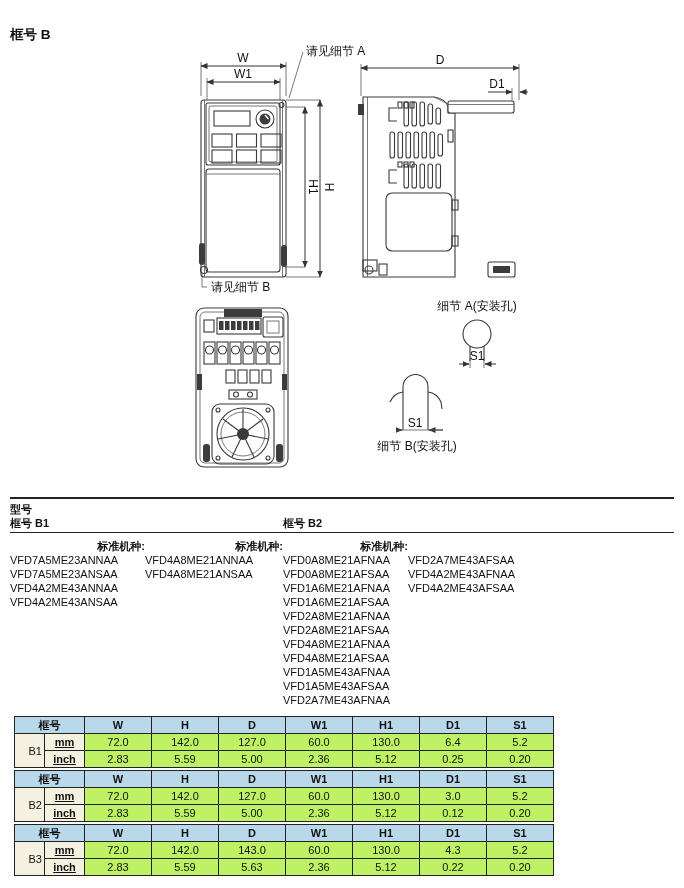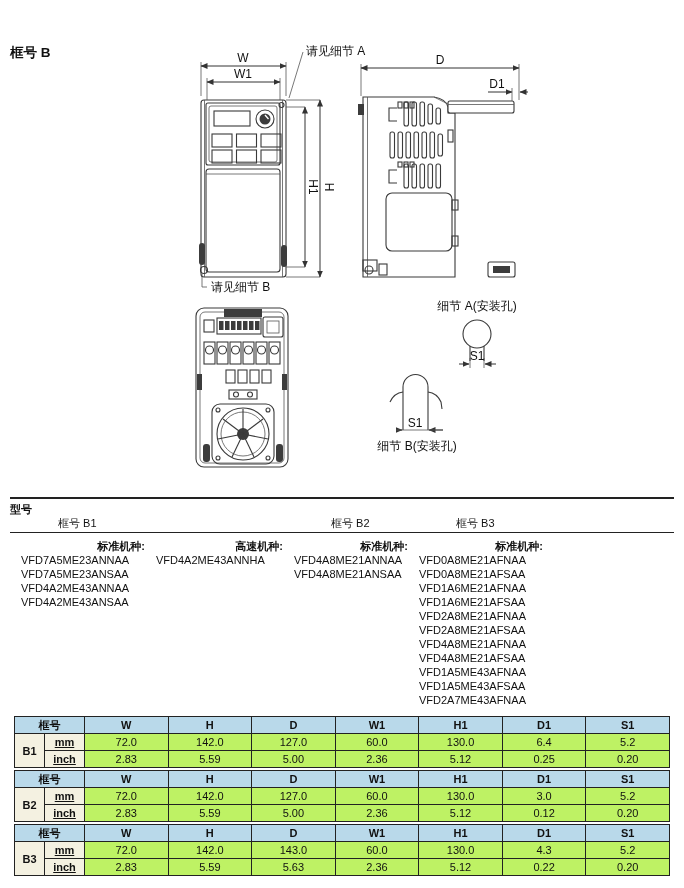--- a/index.html
+++ b/index.html
@@ -1,48 +1,48 @@
 <!DOCTYPE html>
 <html style="--hdr-bg: #b9d9ea; --lbl-bg: #f4f1e1;"><head>
 <meta charset="utf-8">
 <style>
   html,body { margin:0; padding:0; }
   body {
     width:684px; height:888px; position:relative; overflow:hidden;
     background:#ffffff; color:#111;
     font-family:"Liberation Sans", sans-serif;
   }
-  .page-title { position:absolute; left:10px; top:44px; font-size:13.5px; font-weight:bold; }
+  .page-title { position:absolute; left:10px; top:26px; font-size:13.5px; font-weight:bold; }
 
   svg.drawings { position:absolute; left:0; top:38px; }
   .ln   { stroke:#3a3a3a; stroke-width:1.1; fill:none; }
   .lnf  { stroke:#3a3a3a; stroke-width:1.1; fill:#ffffff; }
   .thin { stroke:#555; stroke-width:0.8; fill:none; }
   .dim  { stroke:#333; stroke-width:1; fill:none; }
   .dk   { fill:#3c3c3c; stroke:none; }
   .dimtxt { font-size:12px; fill:#111; }
   .cntxt  { font-size:12px; fill:#111; }
 
   .models-section {
     position:absolute; left:10px; top:497px; width:664px;
     border-top:2px solid #222; padding-top:3px; font-size:11px;
   }
   .models-title { font-weight:bold; line-height:14px; }
-  .frame-label-row { display:grid; grid-template-columns:135px 138px 125px 135px 1fr; font-weight:normal; line-height:14px;margin-left:48px; }
+  .frame-label-row { display:grid; grid-template-columns:135px 138px 125px 135px 1fr; font-weight:bold; line-height:14px; }
   .models-divider { border-bottom:1.5px solid #222; margin-top:2px; }
   .model-grid { display:grid; grid-template-columns:135px 138px 125px 135px 1fr; padding-top:6px; }
   .model-col-heading { line-height:14px; height:14px; font-weight:bold;text-align:right; }
-  .model-line { line-height:14px; white-space:nowrap; letter-spacing:0;margin-left:11px; }
-
-  .dim-tables { position:absolute; left:14px; top:716px; width:656px; }
+  .model-line { line-height:14px; white-space:nowrap; letter-spacing:0; }
+
+  .dim-tables { position:absolute; left:14px; top:716px; width:540px; }
   table.dim-table { border-collapse:collapse; table-layout:fixed; width:100%; font-size:11px; border:1.5px solid #111; }
   table.dim-table + table.dim-table { margin-top:2px; }
   table.dim-table th, table.dim-table td { border:1px solid #222; height:16px; padding:0 2px; text-align:center; }
   table.dim-table th.hdr  { background:var(--hdr-bg,#b9d9ea); font-weight:bold; }
-  table.dim-table td.fname{ background:var(--lbl-bg,#f4f1e1); font-weight:bold; }
+  table.dim-table td.fname{ background:var(--lbl-bg,#f4f1e1); font-weight:normal;text-align:right; }
   table.dim-table td.unit { background:var(--lbl-bg,#f4f1e1); font-weight:bold;text-decoration:underline; }
   table.dim-table td.val  { background:#bef264; }
 </style>
 </head>
 <body>
 
 <div class="page-title">框号 B</div>
 
 <svg class="drawings" width="684" height="445" viewBox="0 0 684 445">
   <defs>
@@ -255,54 +255,55 @@
     <text class="dimtxt" x="415" y="389" text-anchor="middle">S1</text>
     <text class="cntxt" x="417" y="412" text-anchor="middle">细节 B(安装孔)</text>
   </g>
 </svg>
 
 <div class="models-section">
   <div class="models-title">型号</div>
   <div class="frame-label-row">
     <div style="grid-column:1 / span 2">框号 B1</div>
     <div style="grid-column:3">框号 B2</div>
-    <div style="grid-column:4 / span 2">框号 B3</div>
   </div>
   <div class="models-divider"></div>
   <div class="model-grid" id="model-grid">
       <div class="model-col">
         <div class="model-col-heading">标准机种:</div>
         <div class="model-line">VFD7A5ME23ANNAA</div>
         <div class="model-line">VFD7A5ME23ANSAA</div>
         <div class="model-line">VFD4A2ME43ANNAA</div>
         <div class="model-line">VFD4A2ME43ANSAA</div>
-      </div>
-      <div class="model-col">
-        <div class="model-col-heading">高速机种:</div>
-        <div class="model-line">VFD4A2ME43ANNHA</div>
       </div>
       <div class="model-col">
         <div class="model-col-heading">标准机种:</div>
         <div class="model-line">VFD4A8ME21ANNAA</div>
         <div class="model-line">VFD4A8ME21ANSAA</div>
       </div>
       <div class="model-col">
         <div class="model-col-heading">标准机种:</div>
         <div class="model-line">VFD0A8ME21AFNAA</div>
         <div class="model-line">VFD0A8ME21AFSAA</div>
         <div class="model-line">VFD1A6ME21AFNAA</div>
         <div class="model-line">VFD1A6ME21AFSAA</div>
         <div class="model-line">VFD2A8ME21AFNAA</div>
         <div class="model-line">VFD2A8ME21AFSAA</div>
         <div class="model-line">VFD4A8ME21AFNAA</div>
         <div class="model-line">VFD4A8ME21AFSAA</div>
         <div class="model-line">VFD1A5ME43AFNAA</div>
         <div class="model-line">VFD1A5ME43AFSAA</div>
         <div class="model-line">VFD2A7ME43AFNAA</div>
       </div>
+      <div class="model-col">
+        <div class="model-col-heading"></div>
+        <div class="model-line">VFD2A7ME43AFSAA</div>
+        <div class="model-line">VFD4A2ME43AFNAA</div>
+        <div class="model-line">VFD4A2ME43AFSAA</div>
+      </div>
     </div>
 </div>
 
 <div class="dim-tables" id="dim-tables">
     <table class="dim-table">
       <colgroup>
         <col style="width: 30px;">
         <col style="width: 40px;">
         <col>
         <col>

